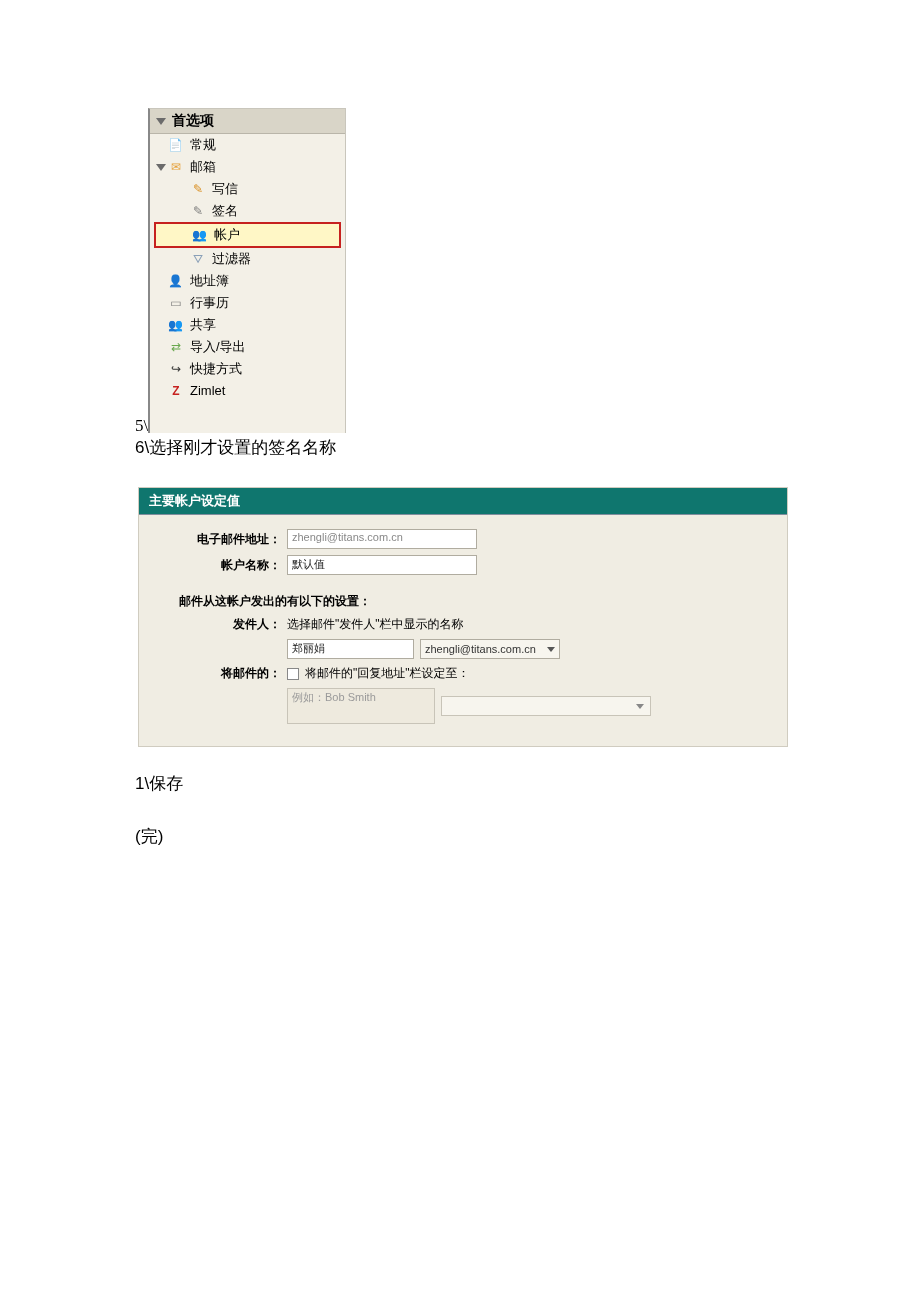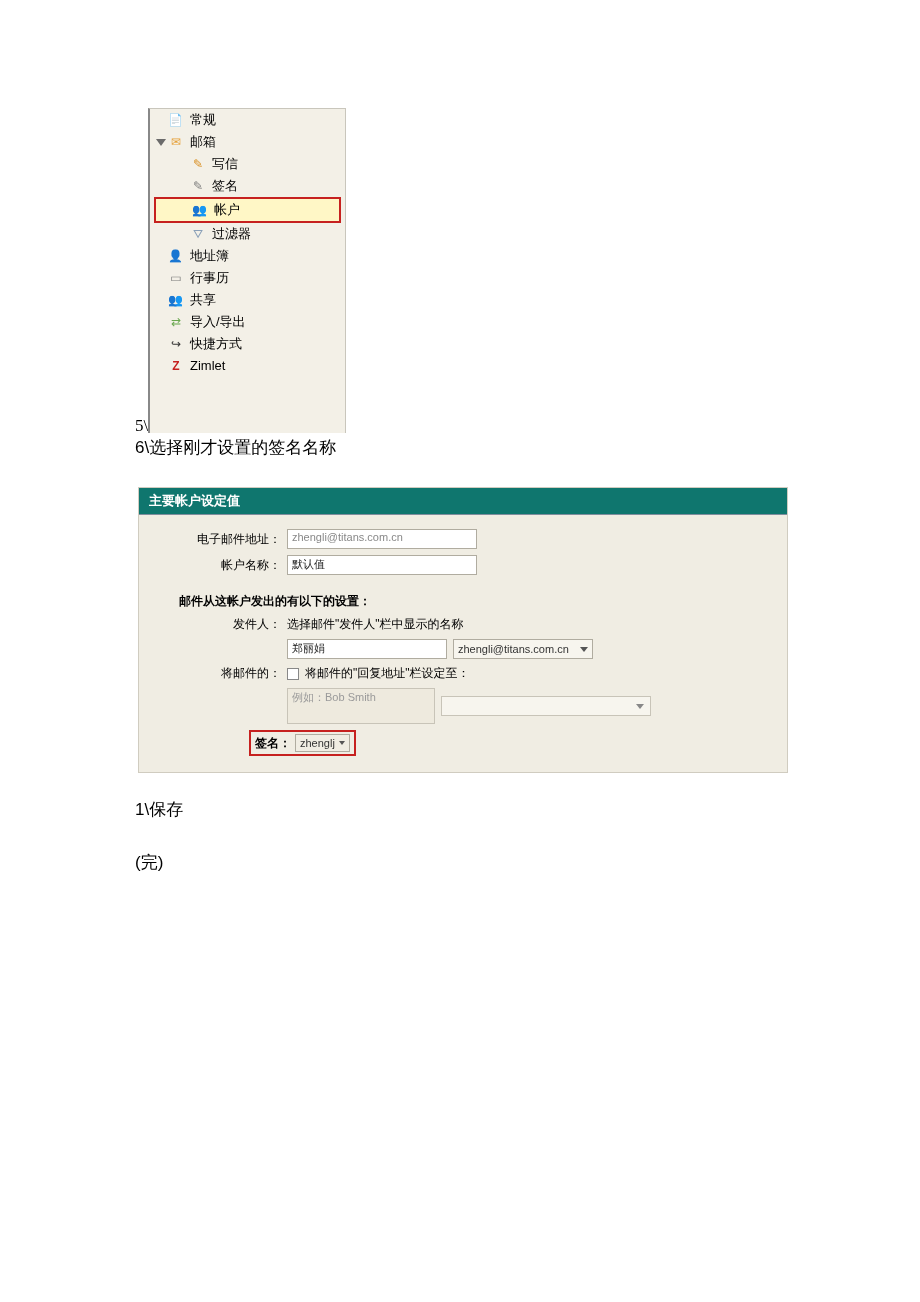--- a/index.html
+++ b/index.html
@@ -107,38 +107,38 @@
     font-size: 12px;
   }
   .form-row {
     display: flex;
     align-items: center;
     margin-bottom: 6px;
   }
   .form-label {
     width: 128px;
     text-align: right;
-    font-weight: normal;
+    font-weight: bold;
     font-size: 12px;
     padding-right: 6px;
   }
   .form-desc {
     font-size: 12px;
   }
   .txt-input {
     height: 20px;
     border: 1px solid #b0aca0;
     background: #fff;
     font-size: 11px;
     padding: 1px 4px;
     color: #888;
   }
   .txt-input.dark { color: #222; }
   .w190 { width: 190px; }
-  .w150 { width: 160px; }
+  .w150 { width: 127px; }
   .sel {
     height: 20px;
     border: 1px solid #b0aca0;
     background: #f7f5ee;
     font-size: 11px;
     padding: 1px 4px;
     display: inline-flex;
     align-items: center;
     justify-content: space-between;
     min-width: 140px;
@@ -237,20 +237,24 @@
   }
 </style>
 </head>
 <body>
 
 <div class="page">
 
   <div class="sidebar-wrap">
     <span class="step5-num">5\</span>
     <div class="sidebar">
+      <div class="sb-header">
+        <span class="tri-down"></span>
+        <span>首选项</span>
+      </div>
 
       <div class="sb-item lvl1">
         <span class="sb-icon">📄</span>
         <span class="sb-label">常规</span>
       </div>
 
       <div class="sb-item" style="padding-left:6px;">
         <span class="tri-down"></span>
         <span class="sb-icon" style="color:#e6a23c;">✉</span>
         <span class="sb-label">邮箱</span>
@@ -349,29 +353,20 @@
 
       <div class="form-row">
         <div class="form-label"></div>
         <div class="placeholder-input">例如：Bob Smith</div>
         <div style="width:6px;"></div>
         <div class="long-sel">
           <span class="caret"></span>
         </div>
       </div>
 
-      <div class="sig-row">
-        <div class="sig-label-box">
-          <span class="lbl">签名：</span>
-          <div class="sig-sel">
-            <span>zhenglj</span>
-            <span class="caret"></span>
-          </div>
-        </div>
-      </div>
 
     </div>
   </div>
 
   <div class="after-steps">
     <div>1\保存</div>
   </div>
 
   <div class="end-note">(完)</div>
 

